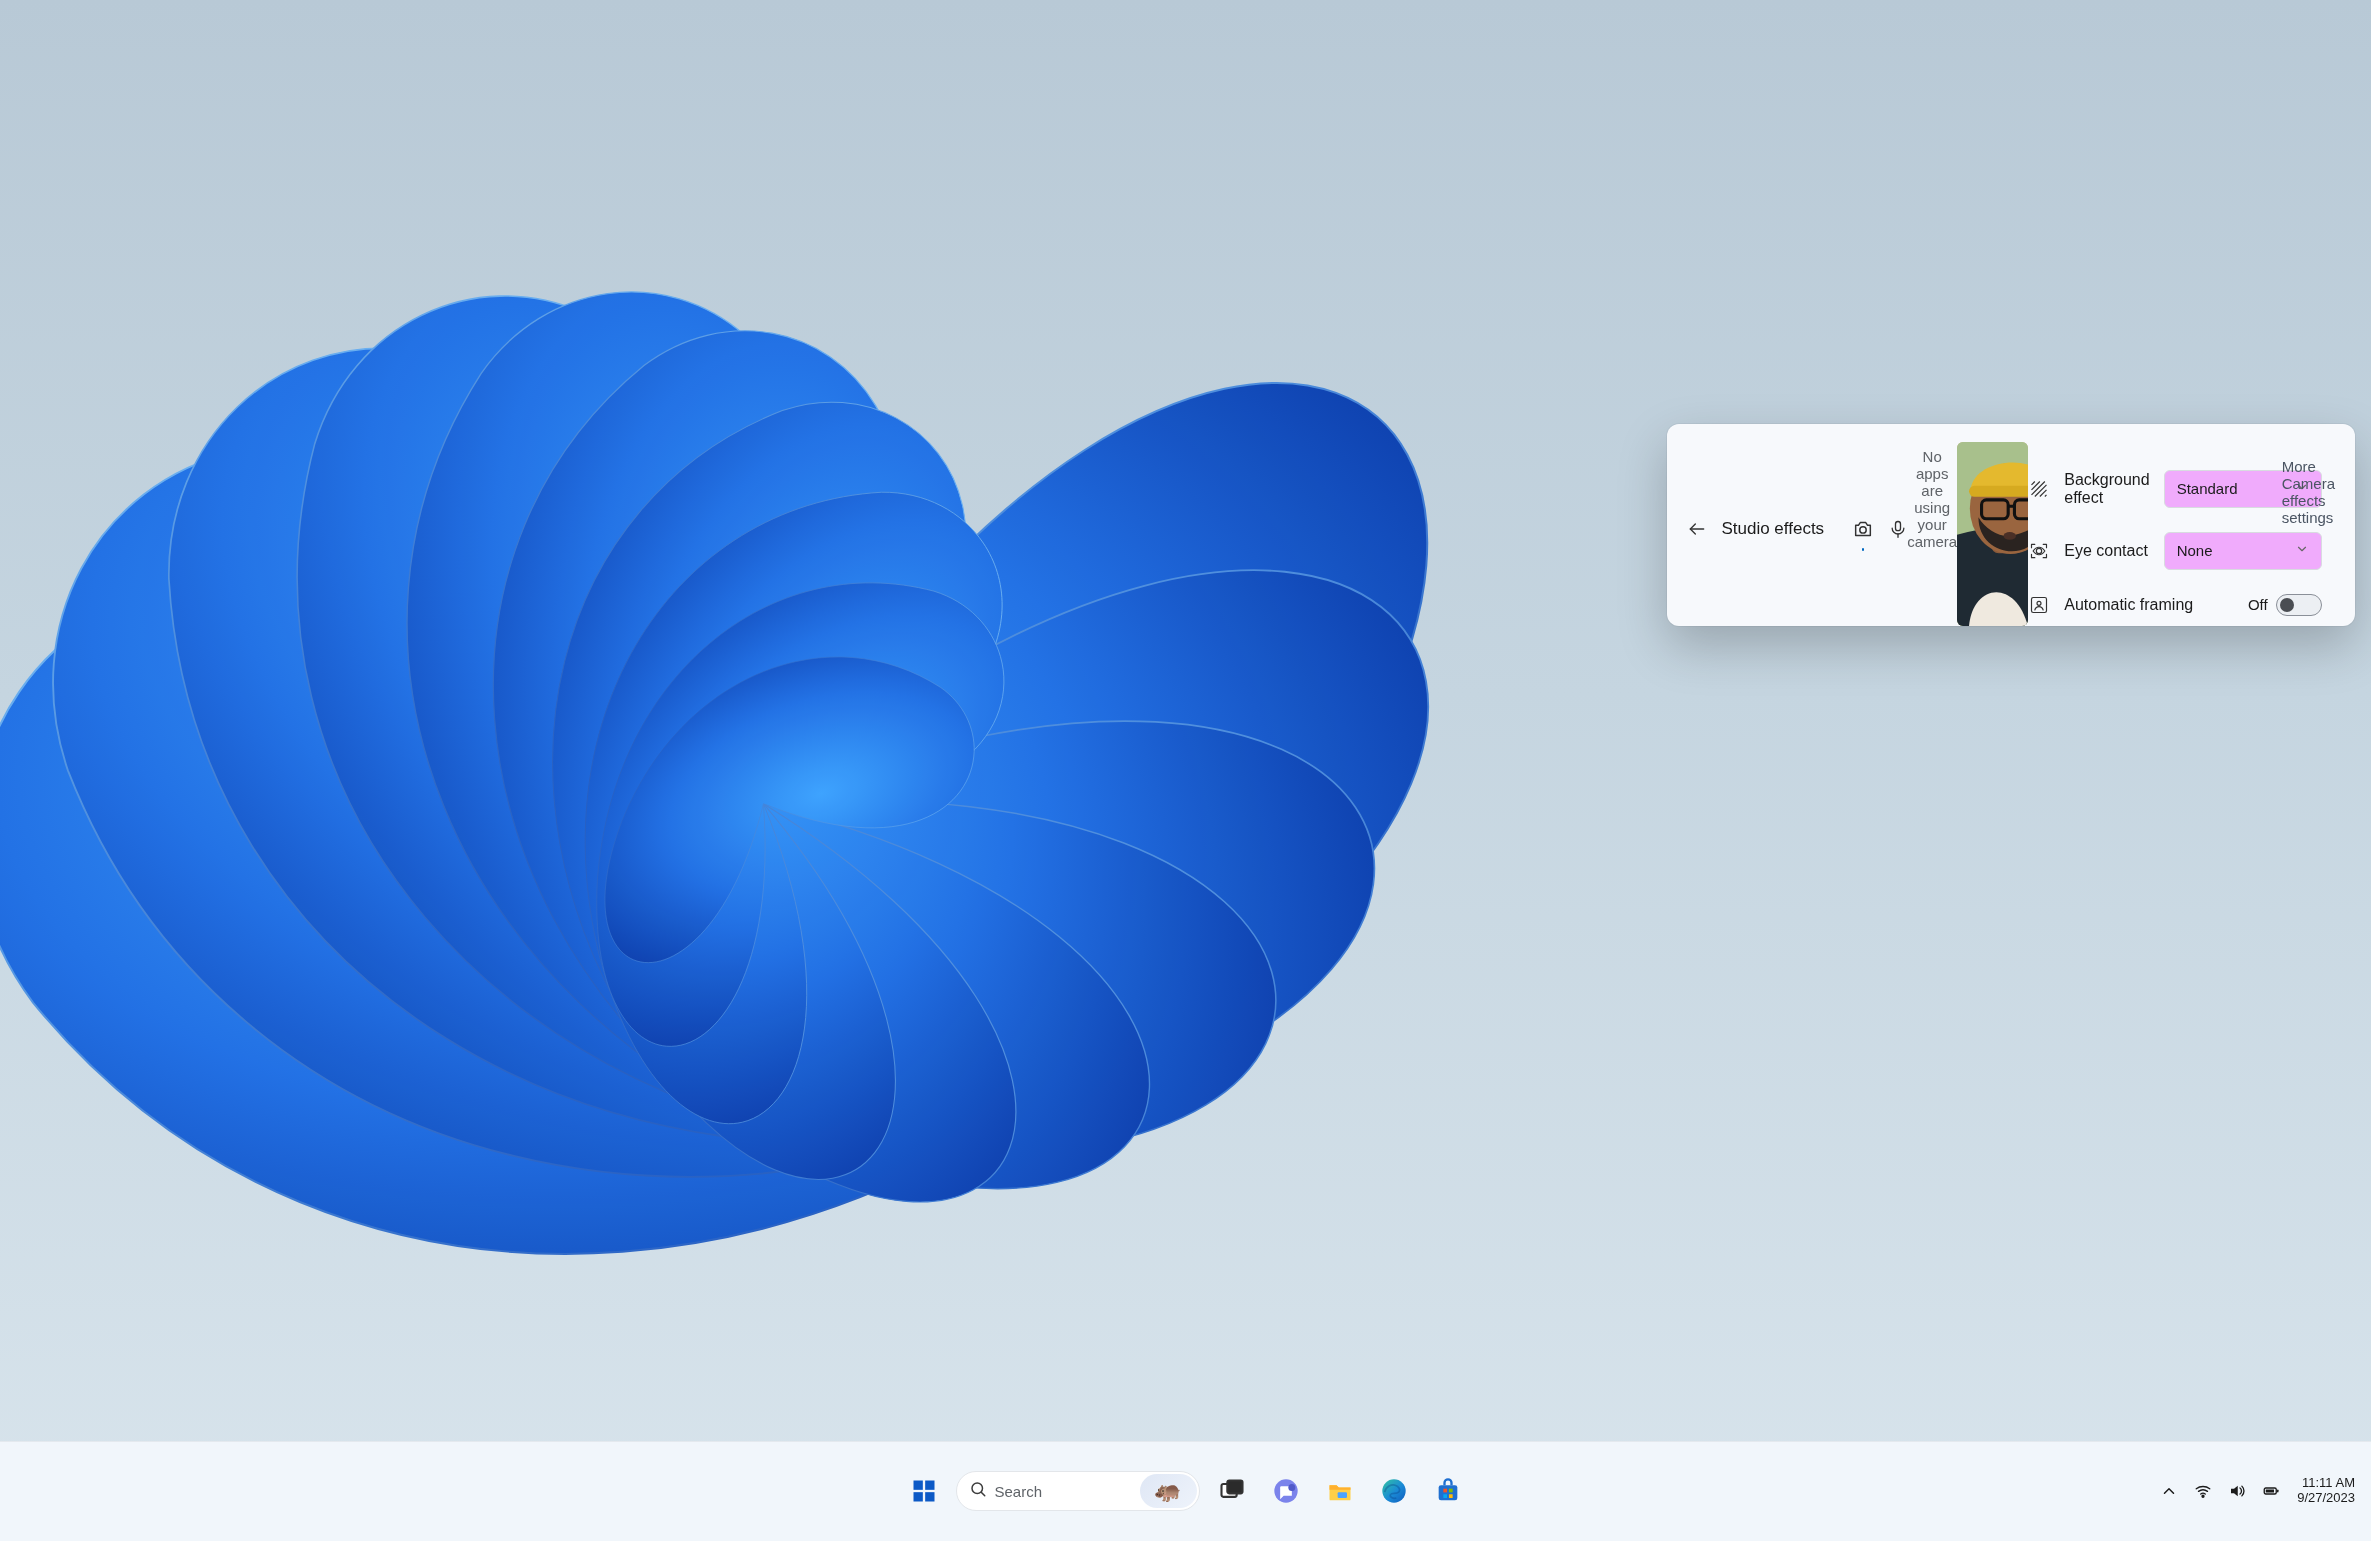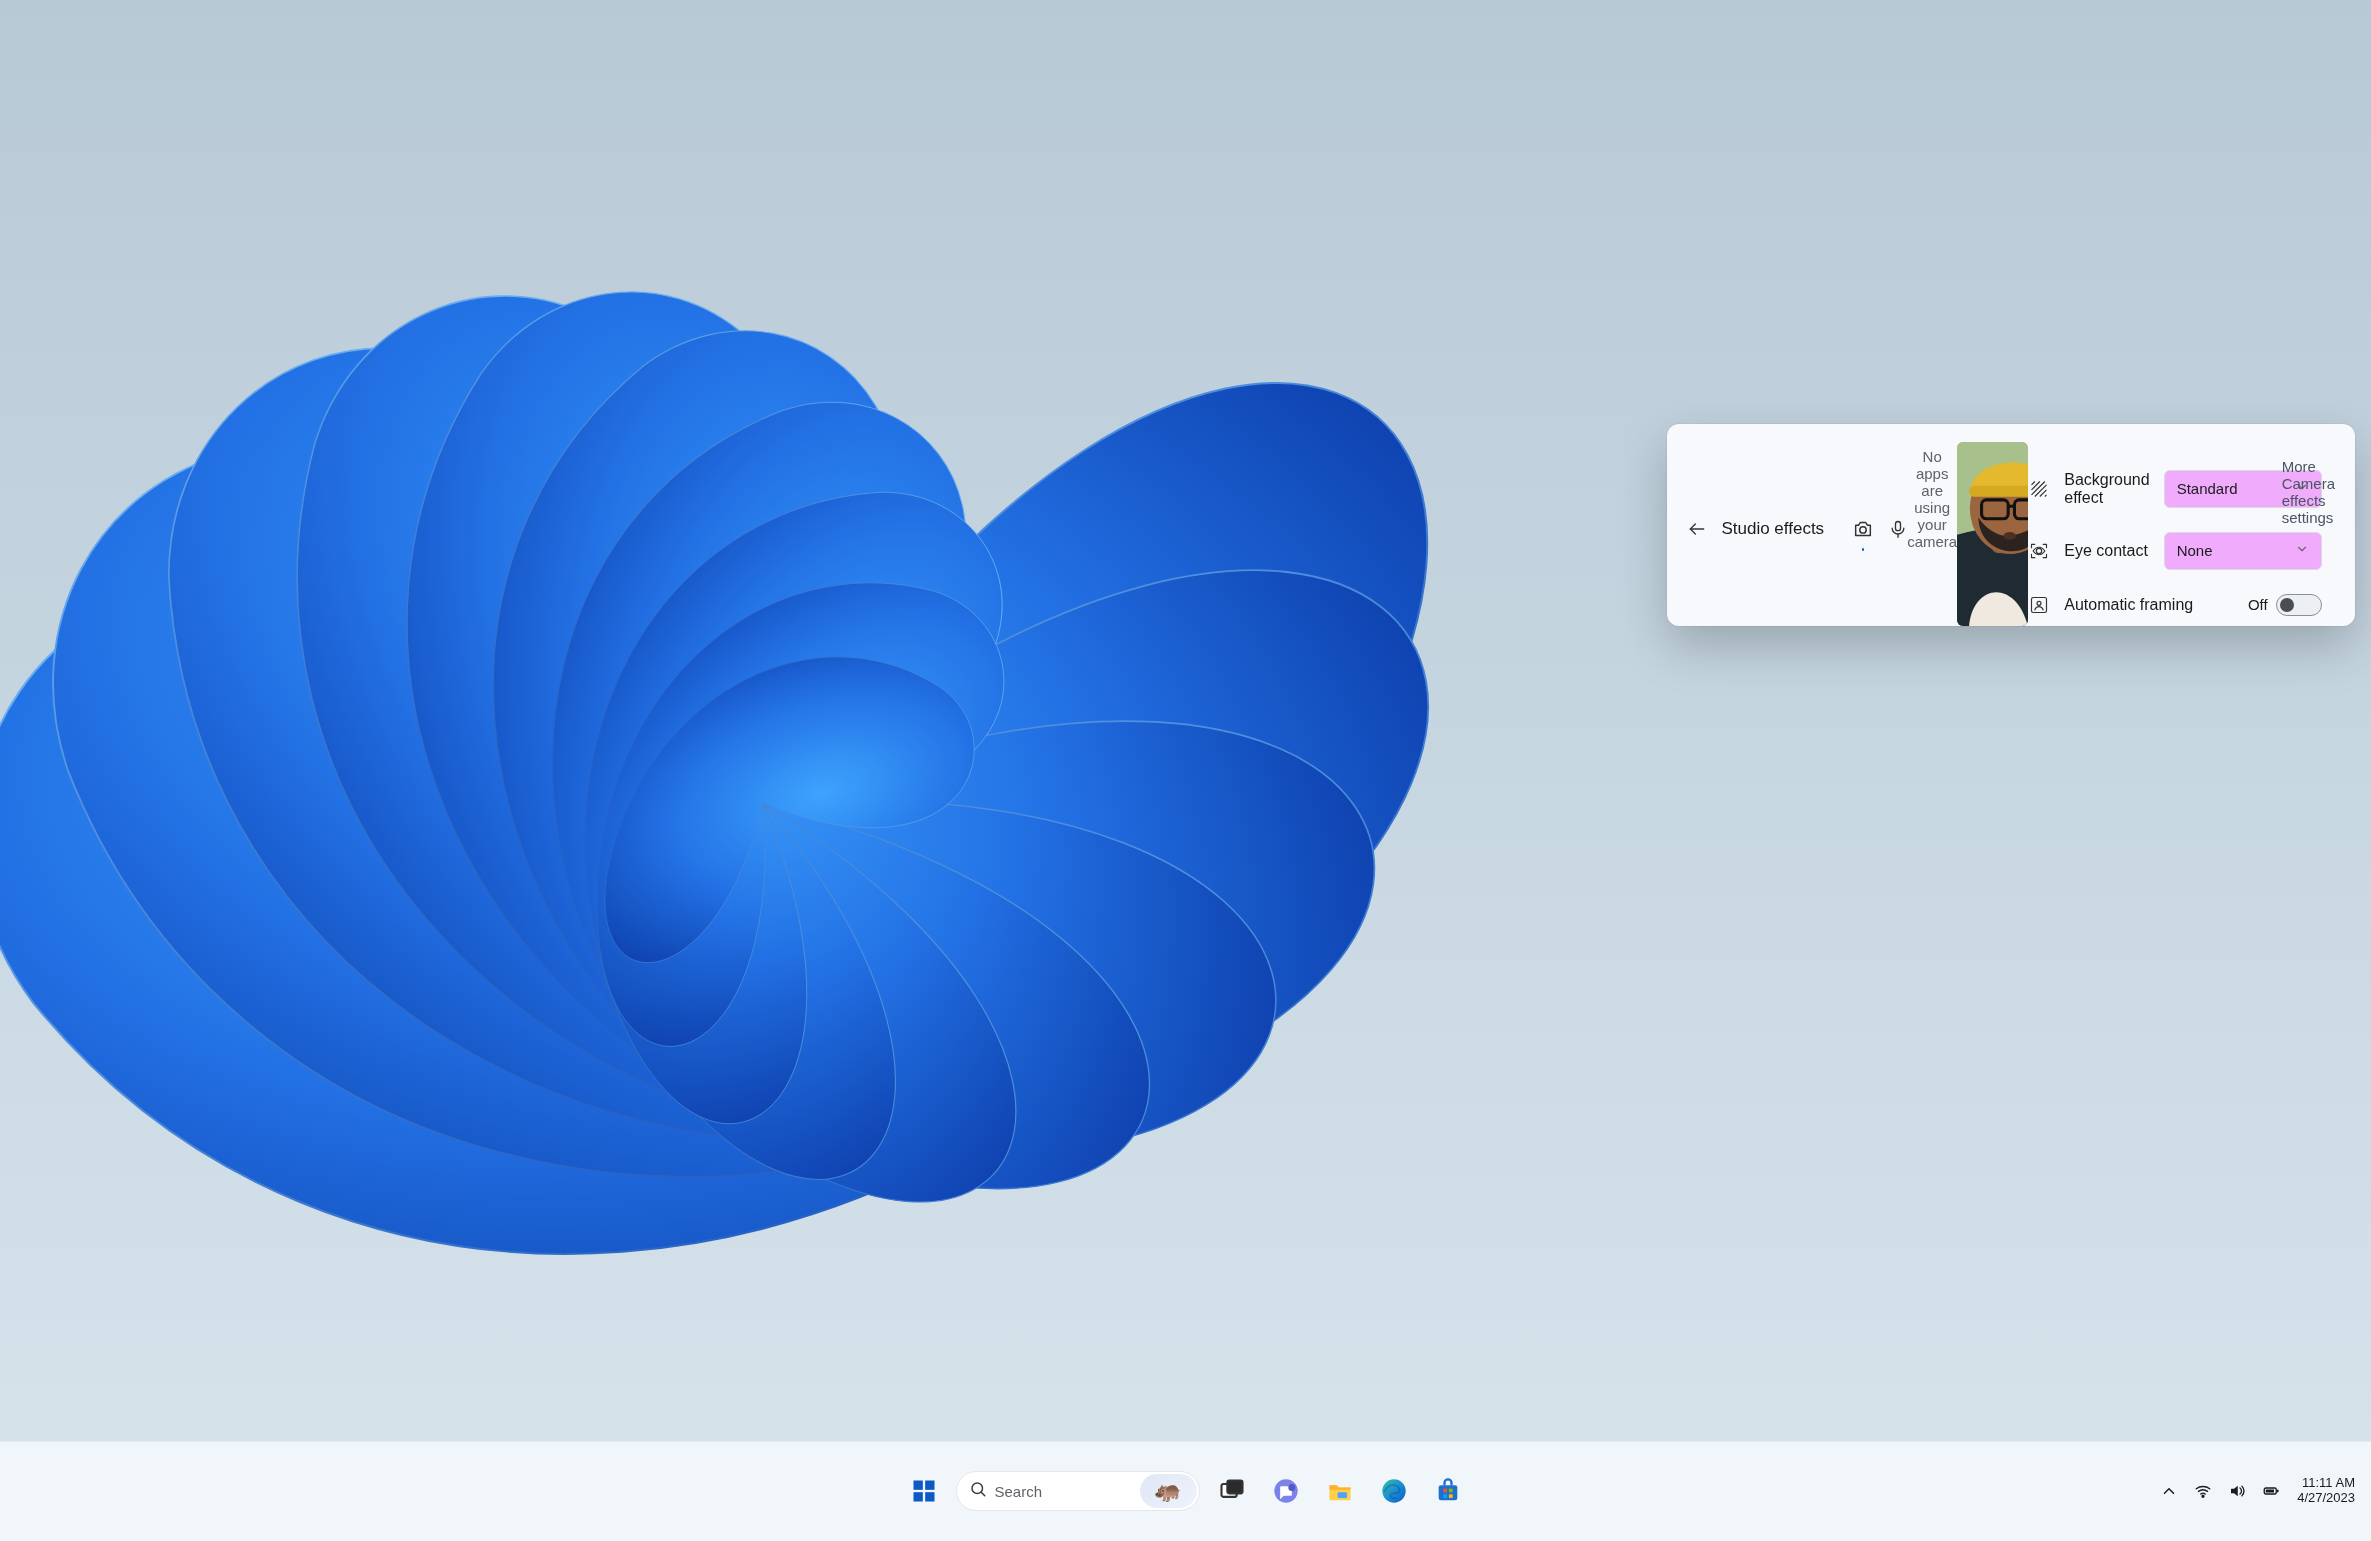--- a/index.html
+++ b/index.html
@@ -389,17 +389,17 @@
     </div>
     <div class="tray-btn">
       <svg viewBox="0 0 24 24" fill="none" stroke="#1b1b1b" stroke-width="1.8">
           <rect x="3" y="8" width="16" height="8" rx="2"></rect>
           <rect x="5" y="10" width="11" height="4" fill="#1b1b1b" stroke="none"></rect>
           <rect x="20" y="10" width="2" height="4" rx="1" fill="#1b1b1b" stroke="none"></rect>
         </svg>
     </div>
     <div class="clock">
       <div>11:11 AM</div>
-      <div>4/27/2023</div>
+      <div>9/27/2023</div>
     </div>
   </div>
 </div>
 
 
 </body></html>

